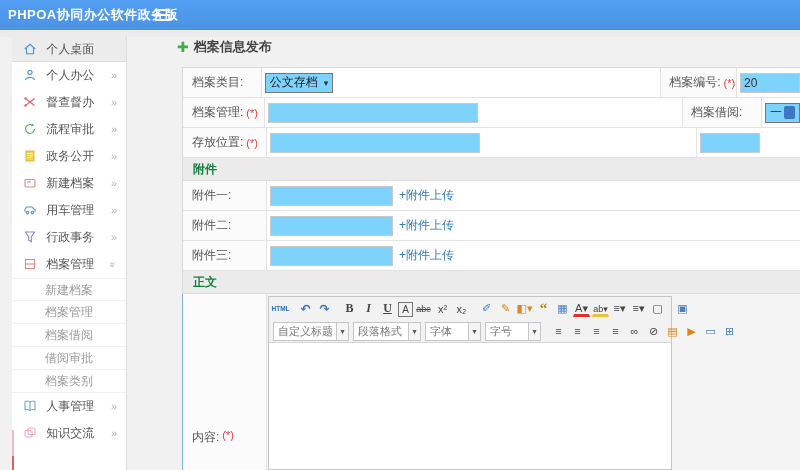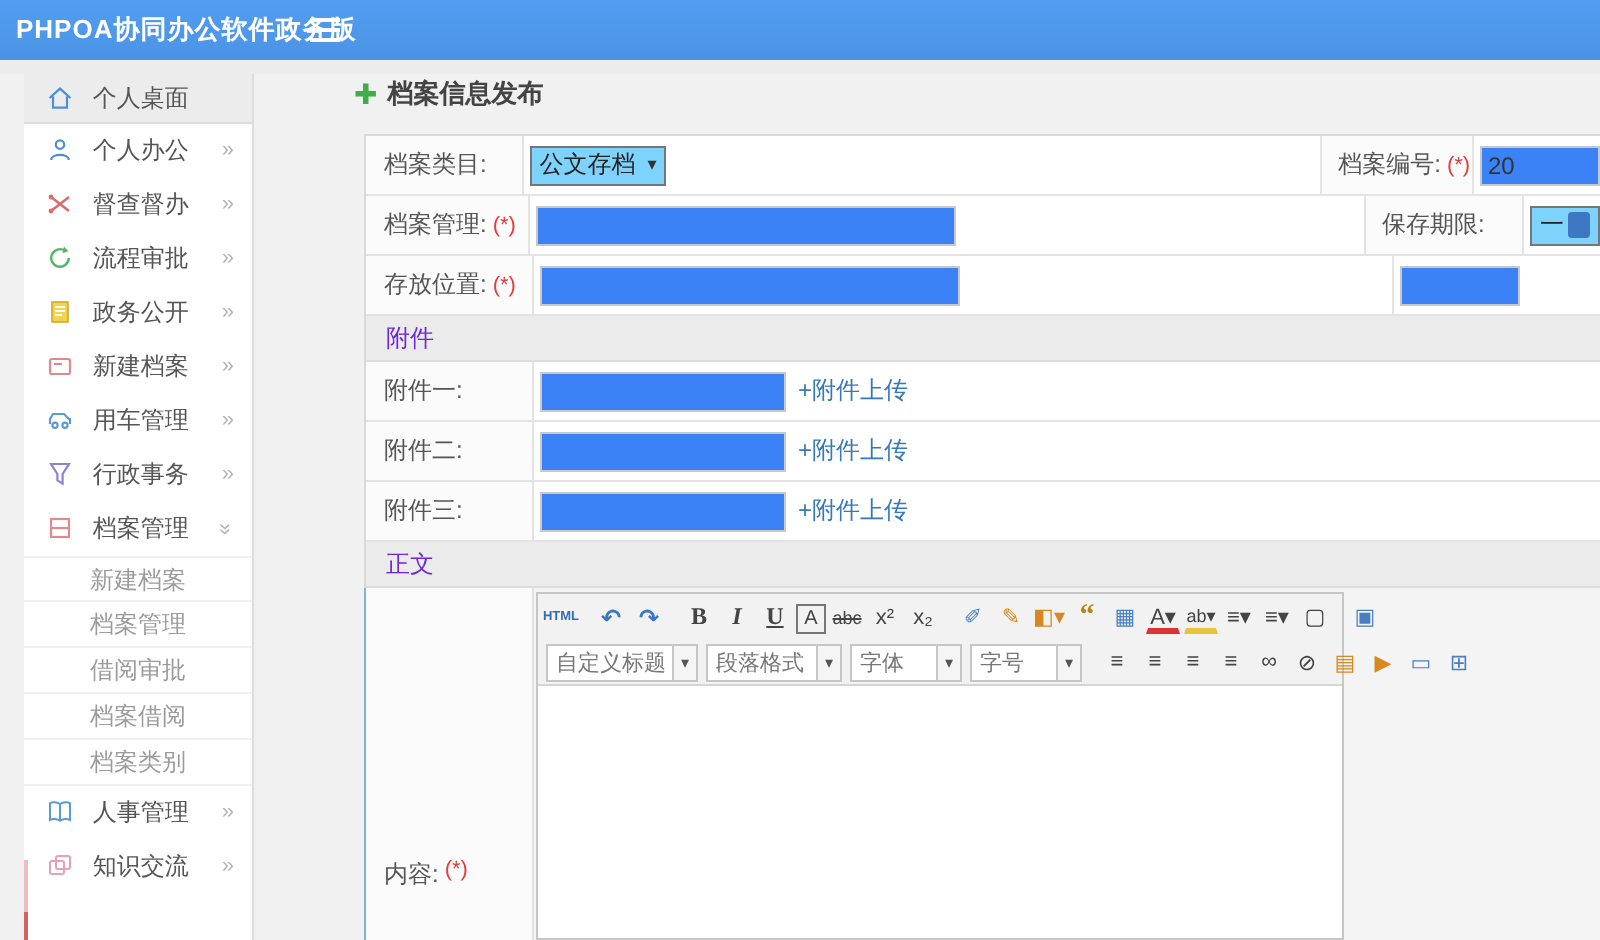--- a/index.html
+++ b/index.html
@@ -43,22 +43,22 @@
   .frow { display:flex; border-bottom:1px solid #e3e3e3; flex:0 0 auto; }
   .h30 { height:30px; }
   .fcell { border-right:1px solid #e3e3e3; display:flex; align-items:center; }
   .lbl1 { width:84px; padding-left:9px; background:#fbfbfb; }
   .cnt1 { width:430px; }
   .lbl2 { width:81px; padding-left:8px; background:#fbfbfb; }
   .cnt2 { flex:1; border-right:none; }
   .cnt-wide { flex:1; border-right:none; }
   .req { color:#e33c3c; margin-left:3px; font-size:11px; }
   .sect { height:23px; background:#ebebeb; border-bottom:1px solid #dcdcdc;
-    display:flex; align-items:center; padding-left:10px; font-weight:normal; color:#6d28d9; flex:0 0 auto; }
-  .txt { height:20px; border:1px solid #c9c9c9; background:#3b82f6; margin-left:3px;
+    display:flex; align-items:center; padding-left:10px; font-weight:bold; color:#15803d; flex:0 0 auto; }
+  .txt { height:20px; border:1px solid #c9c9c9; background:#7dd3fc; margin-left:3px;
     font-size:12px; padding:0 3px; font-family:inherit; color:#333; outline:none; }
   .txt.w210 { width:210px; }
   .txt.w123 { width:123px; }
   .txt.w60 { width:60px; }
   .sel { height:20px; border:1px solid #767676; background:#7dd3fc; margin-left:3px;
     display:inline-flex; align-items:center; padding:0 4px; color:#222; cursor:pointer; }
   .sel .sc { margin-left:6px; font-size:9px; color:#333; }
   .sel-hl { display:inline-block; width:11px; height:13px; background:#3d77c4; margin-left:2px; border-radius:2px; }
   .upload-link { color:#3579b8; margin-left:6px; cursor:pointer; text-decoration:none; }
   
@@ -189,22 +189,22 @@
           <rect x="2.5" y="2.5" width="9" height="9" fill="none" stroke="#e08a8a" stroke-width="1.1"></rect>
           <path d="M2.5 7 H11.5" stroke="#e08a8a" stroke-width="1.1"></path>
         </svg></span>
     <span>档案管理</span>
     <span class="arrow down">»</span>
   </div>
 
   <div class="submenu">
     <div class="sub-item">新建档案</div>
     <div class="sub-item">档案管理</div>
+    <div class="sub-item">档案借阅</div>
     <div class="sub-item">借阅审批</div>
-    <div class="sub-item">档案借阅</div>
     <div class="sub-item">档案类别</div>
   </div>
 
   <div class="side-item">
     <span class="sicon"><svg width="14" height="14" viewBox="0 0 14 14">
           <path d="M7 3 C5.4 1.9 3.2 1.9 2 2.6 V11 C3.2 10.3 5.4 10.3 7 11.4 C8.6 10.3 10.8 10.3 12 11 V2.6 C10.8 1.9 8.6 1.9 7 3 Z M7 3 V11.4" fill="none" stroke="#5b9bd5" stroke-width="1"></path>
         </svg></span>
     <span>人事管理</span>
     <span class="arrow">»</span>
   </div>
@@ -249,21 +249,21 @@
 
   <div class="frow h30">
     <div class="fcell lbl1">
       <span>档案管理:</span>
       <span class="req">(*)</span>
     </div>
     <div class="fcell cnt1">
       <input class="txt w210" style="">
     </div>
     <div class="fcell lbl2">
-      <span>保存期限:</span>
+      <span>档案借阅:</span>
     </div>
     <div class="fcell cnt2">
       <div class="sel">
         <span>一</span>
         <span class="sel-hl"></span>
       </div>
     </div>
   </div>
 
   <div class="frow h30">

